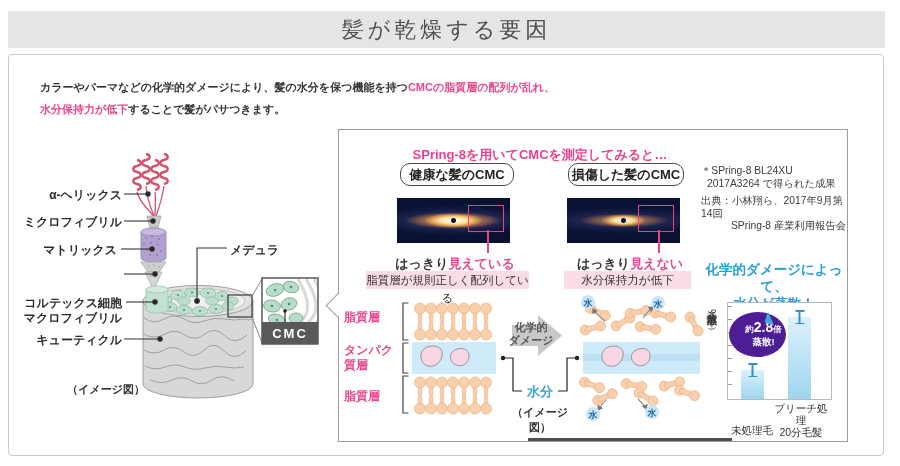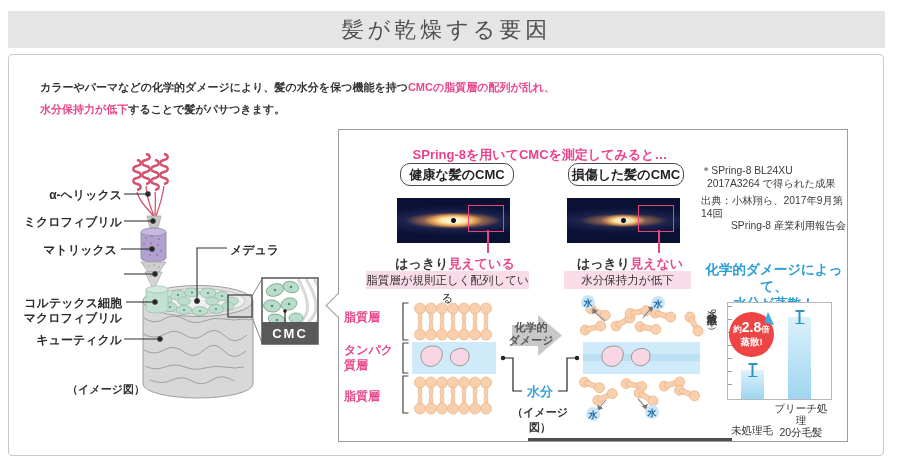--- a/index.html
+++ b/index.html
@@ -59,22 +59,22 @@
   
   .ylabel{left:704px;top:303px;height:96px;writing-mode:vertical-rl;font-size:11px;color:#333;letter-spacing:1px;}
   .chart-frame{left:727px;top:302px;width:103px;height:96px;border:1px solid #b8b8b8;background:#fff;}
   .ticks{left:0;top:3px;width:4px;height:90px;
          background:repeating-linear-gradient(to bottom,#999 0 1px,transparent 1px 13px);}
   .bar{bottom:0;width:23px;background:linear-gradient(180deg,#ddf1fb,#9ed5f0);}
   .err{left:50%;top:-7px;transform:translateX(-50%);width:9px;height:14px;}
   .err .stem{position:absolute;left:3.75px;top:0;width:1.5px;height:14px;background:#2e94c8;}
   .err .cap-t{position:absolute;left:0;top:0;width:9px;height:1.5px;background:#2e94c8;}
   .err .cap-b{position:absolute;left:0;bottom:0;width:9px;height:1.5px;background:#2e94c8;}
-  .badge{left:729px;top:312px;width:45px;height:45px;border-radius:50%;background:#ef4444;color:#fff;
-         text-align:center;font-weight:bold;}
+  .badge{left:729px;top:312px;width:45px;height:45px;border-radius:50%;background:#4c1d95;color:#fff;
+         text-align:center;font-weight:bold;padding-left:12px;}
   .badge .l1{margin-top:9px;font-size:8.5px;line-height:13px;}
   .badge .l1 b{font-size:14px;}
   .badge .l2{font-size:9.5px;line-height:11px;}
   .badge-tail{position:absolute;left:37px;top:1px;width:0;height:0;border-bottom:11px solid #40a8dc;
               border-right:10px solid transparent;transform:rotate(18deg);}
   .xcat{top:402px;text-align:center;font-size:10.5px;color:#333;line-height:12px;}
   svg{display:block;}
 </style>
 </head>
 <body>

